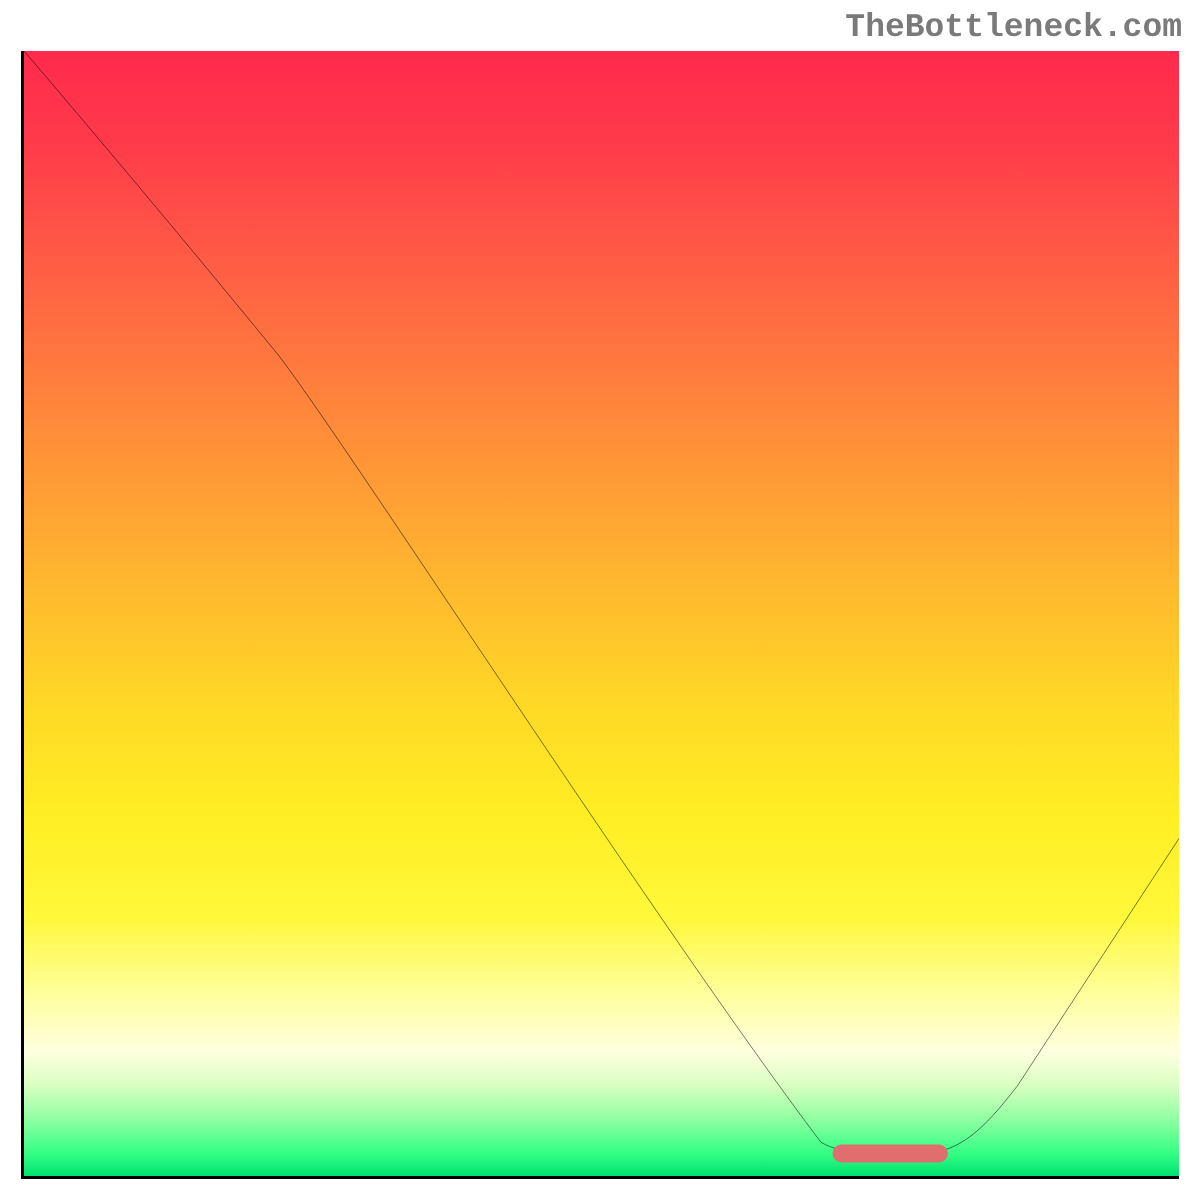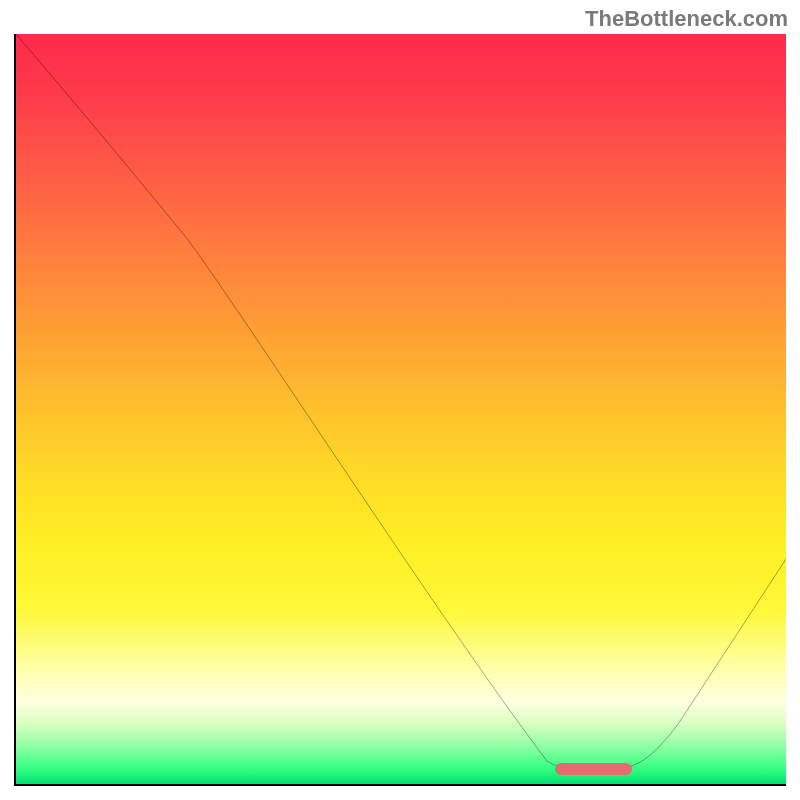--- a/index.html
+++ b/index.html
@@ -12,21 +12,21 @@
     position: relative;
     overflow: hidden;
   }
   .watermark {
     position: absolute;
     top: 6px;
     right: 12px;
     font-size: 22px;
     font-weight: 600;
     color: #7a7a7a;
-    font-family: Liberation Sans, sans-serif;
+    font-family: Liberation Mono, monospace;
     z-index: 10;
   }
   .plot-wrap {
     position: absolute;
     left: 14px;
     top: 34px;
     width: 772px;
     height: 752px;
   }
   .plot {

